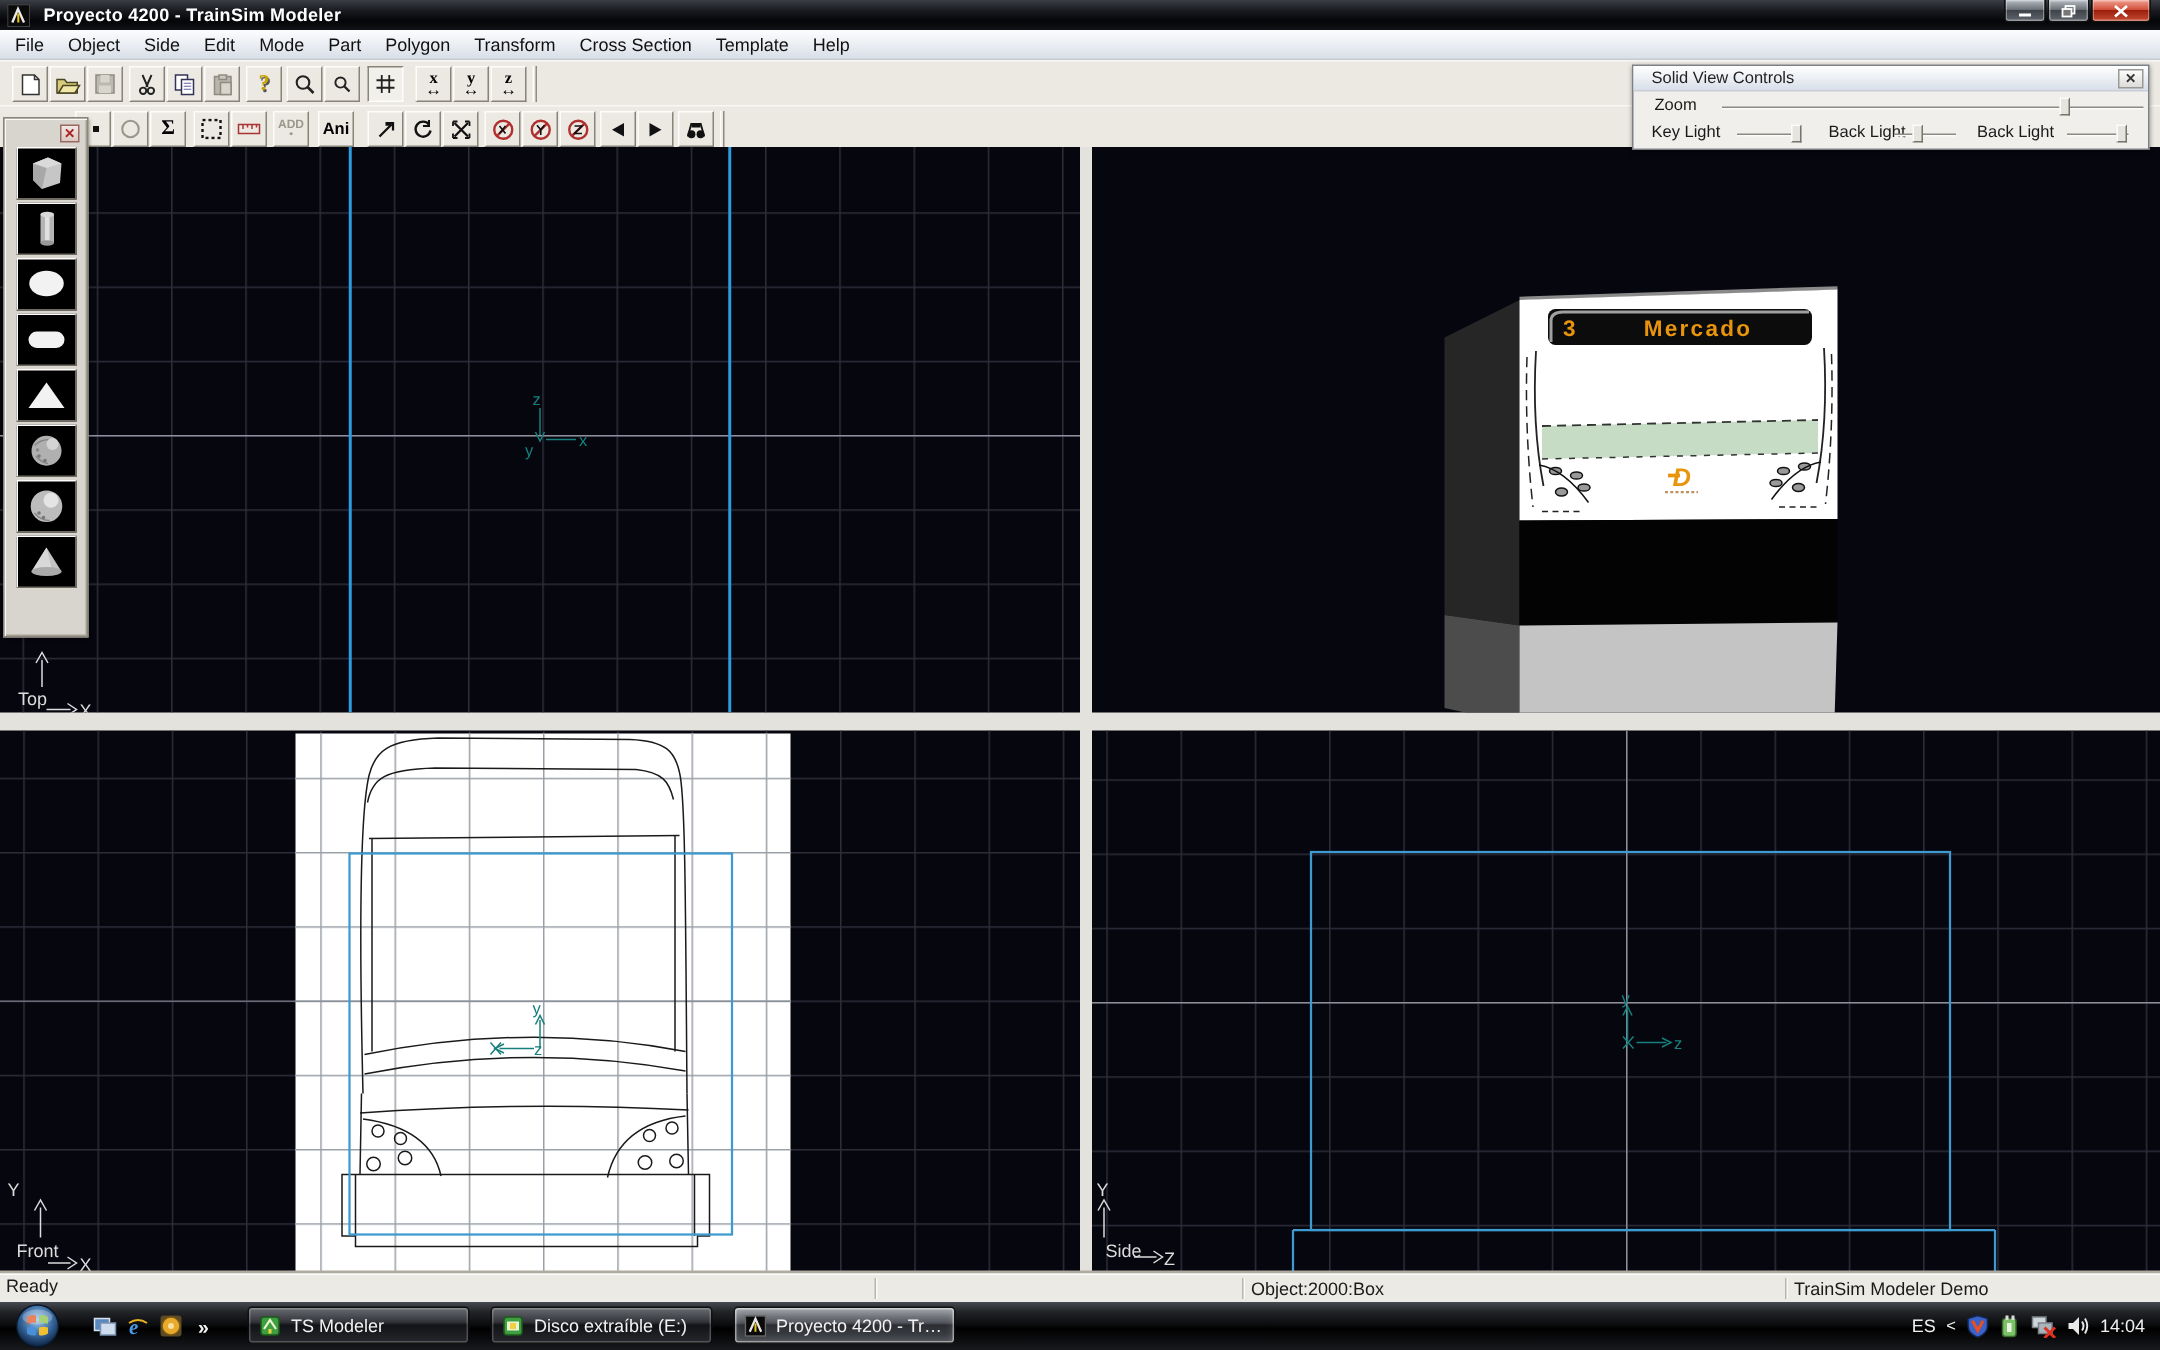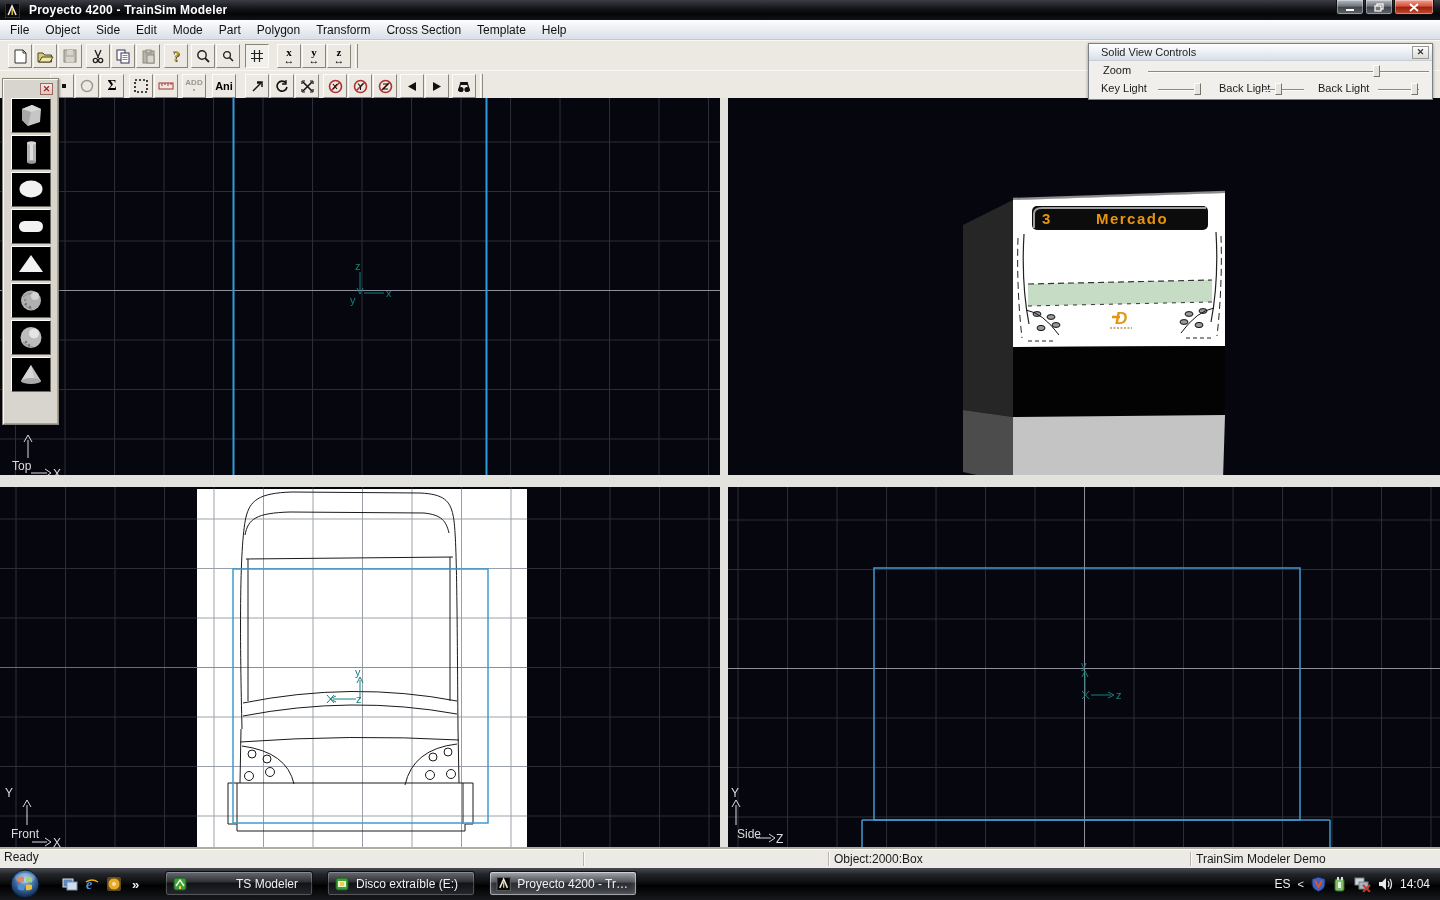--- a/index.html
+++ b/index.html
@@ -560,21 +560,21 @@
         <text x="2" y="13" font-size="14" font-weight="bold" font-style="italic" fill="#4a9ae8" font-family="Liberation Serif,serif">e</text>
         <path d="M2,6 Q8,2 14,6" stroke="#e8b020" fill="none" stroke-width="1.3"></path>
       </svg>
     <svg width="16" height="16" viewBox="0 0 16 16">
         <rect x="1" y="1" width="14" height="14" rx="2" fill="#5a4a28"></rect>
         <circle cx="8" cy="8" r="6" fill="#e8a92c" stroke="#7a5a10"></circle>
         <circle cx="8" cy="8" r="2" fill="#f8e0a0"></circle>
       </svg>
     <span class="trayitem" style="font-size:13px;font-weight:bold;margin-left:4px;">»</span>
   </div>
-  <div class="taskbtn" style="left:165px;width:148px;gap:42px;">
+  <div class="taskbtn" style="left:165px;width:148px;">
     <svg width="16" height="16" viewBox="0 0 16 16">
         <rect x="2" y="2" width="12" height="12" rx="2" fill="#3f9e3f" stroke="#1d5a1d"></rect>
         <path d="M4,10 L8,4 L12,10" stroke="#eaf5d0" stroke-width="1.5" fill="none"></path>
         <rect x="7" y="10" width="2" height="3" fill="#f0d040"></rect>
       </svg>
     <span class="tb-label">TS Modeler</span>
   </div>
   <div class="taskbtn" style="left:327px;width:148px;">
     <svg width="16" height="16" viewBox="0 0 16 16">
         <rect x="2" y="2" width="12" height="12" rx="2" fill="#3f9e3f" stroke="#1d5a1d"></rect>

